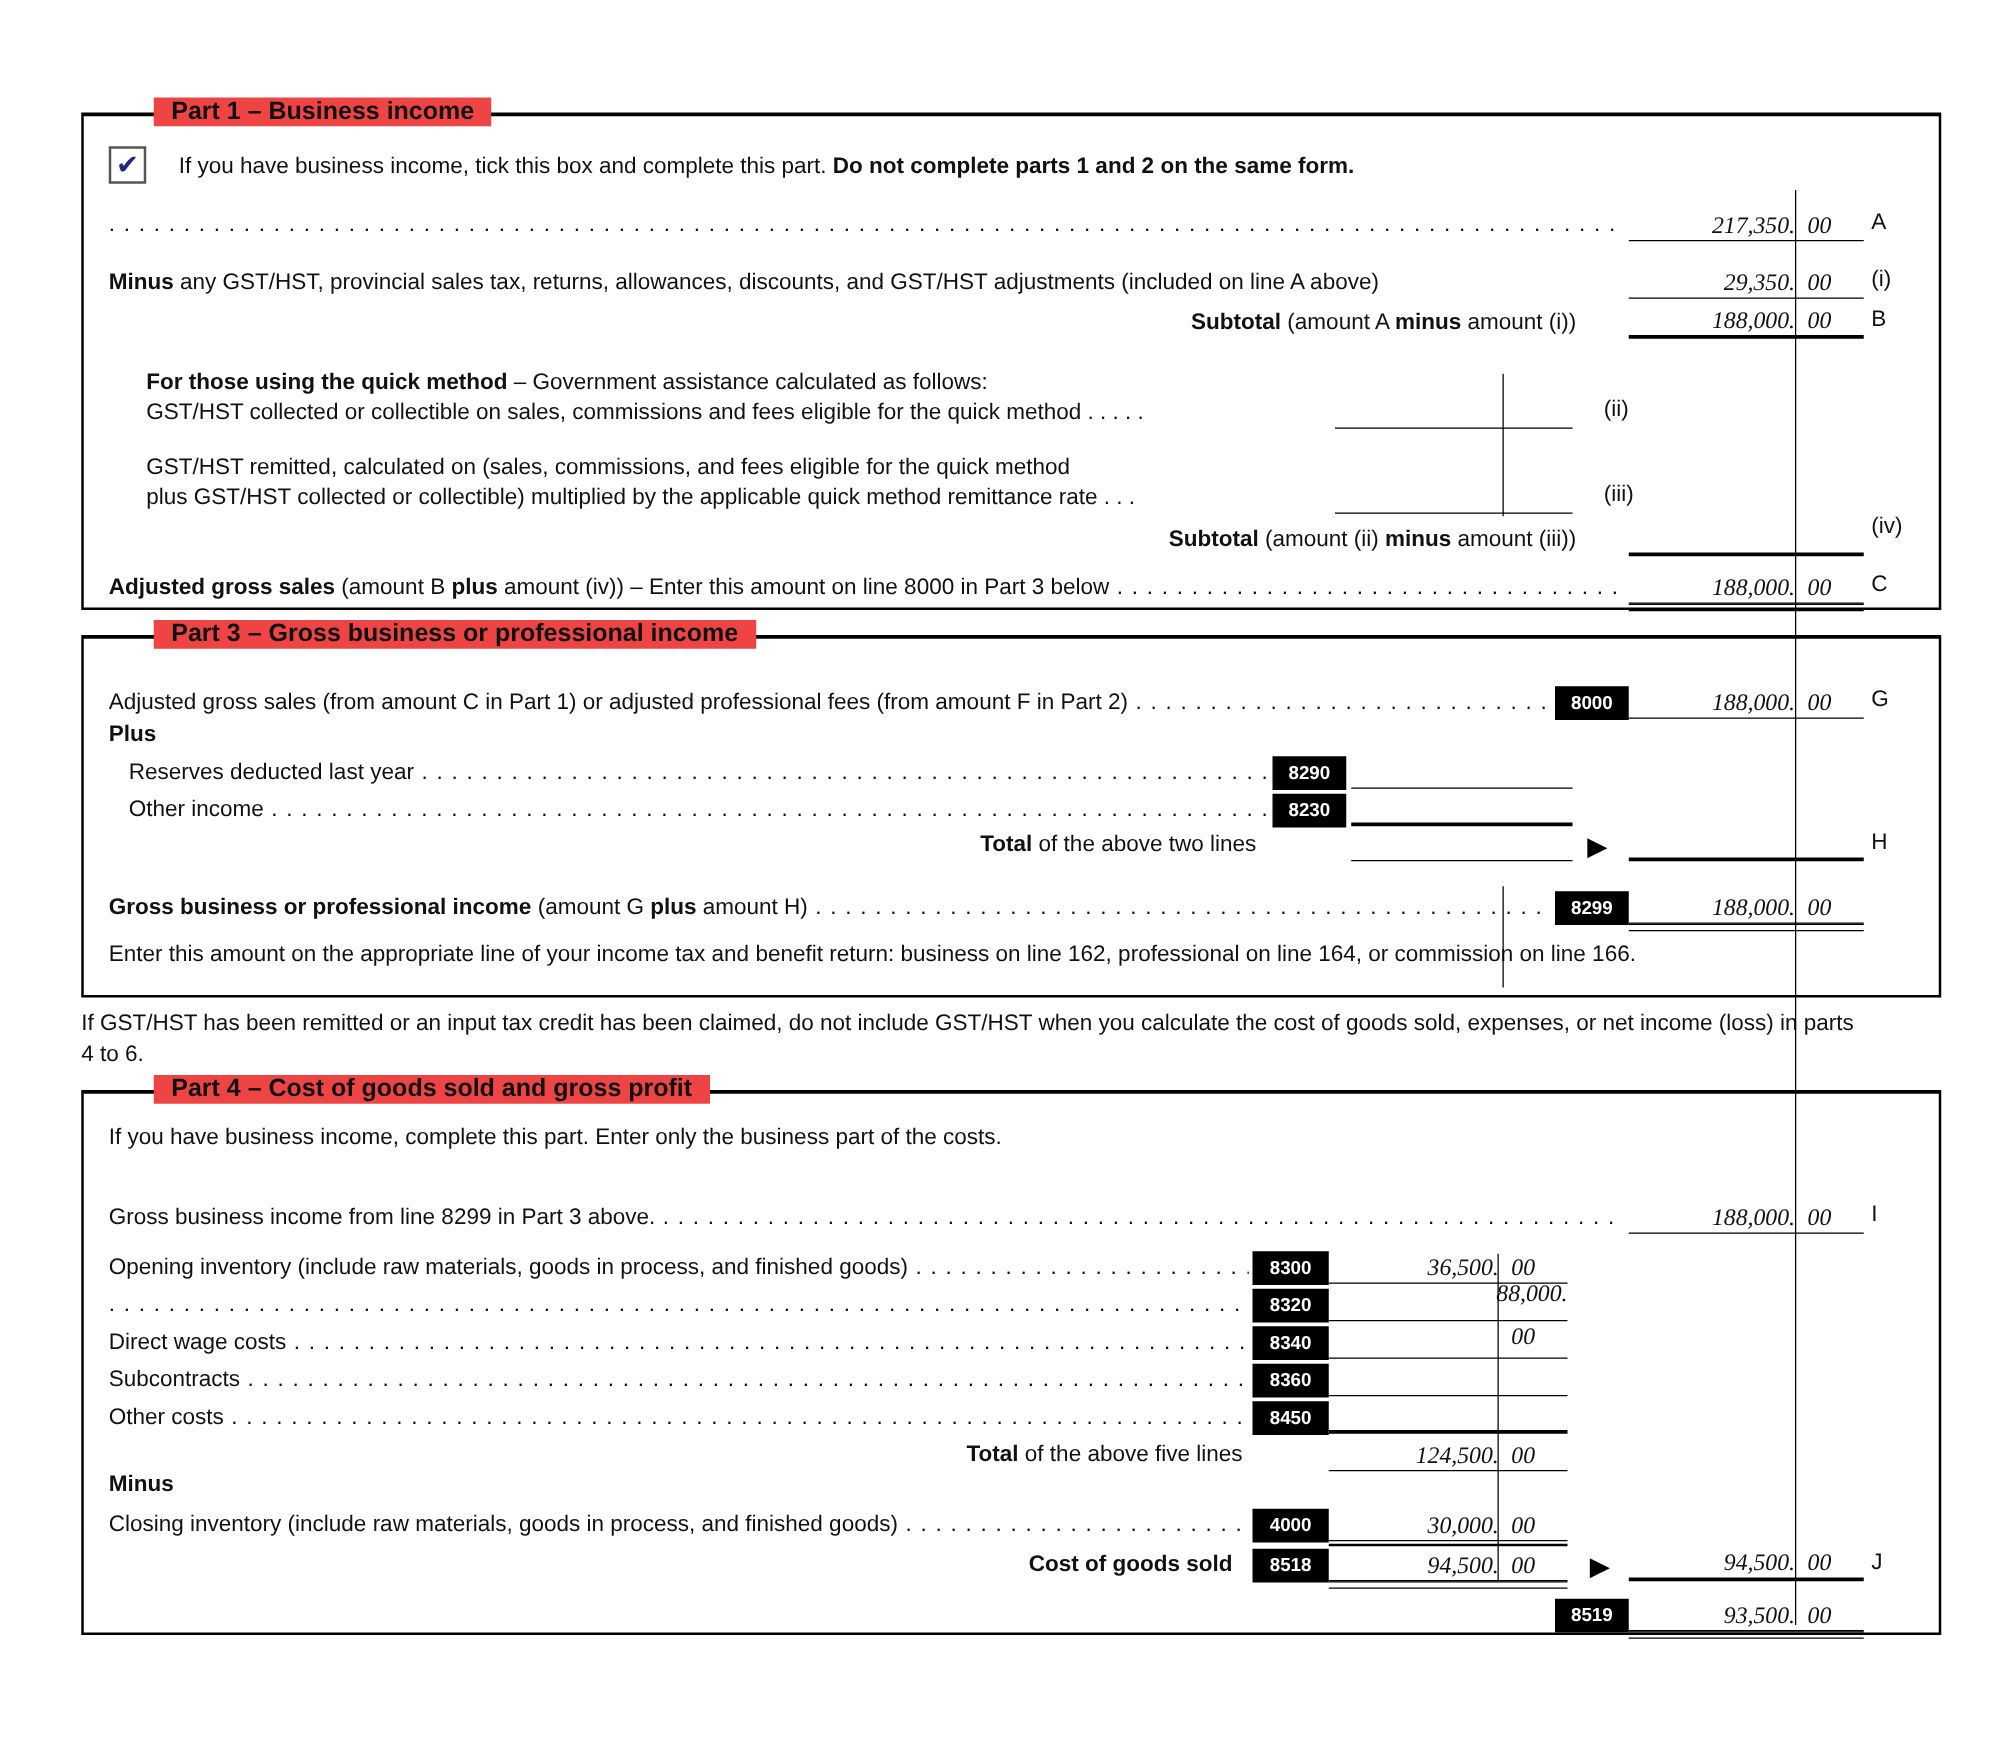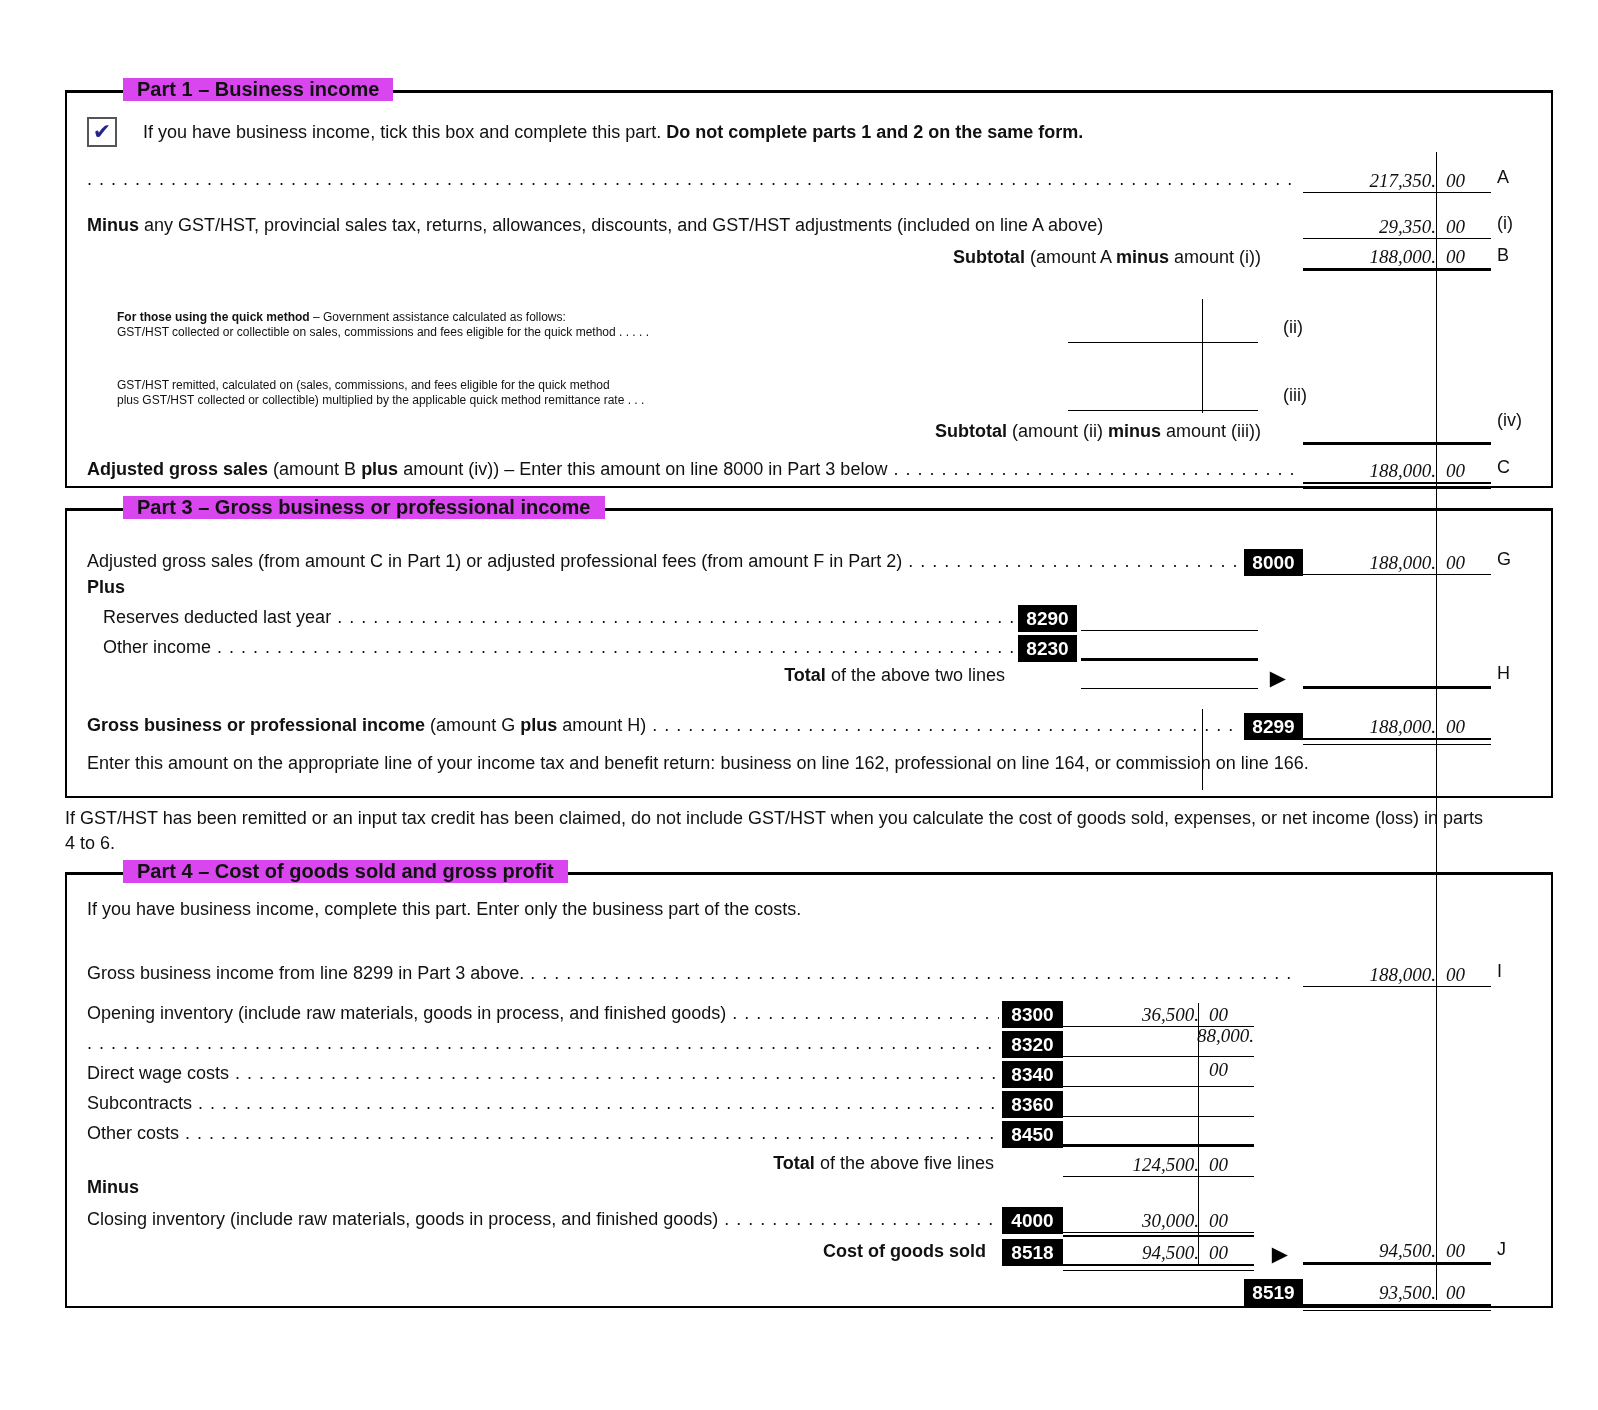--- a/index.html
+++ b/index.html
@@ -7,29 +7,29 @@
     position:relative;width:1598px;height:1410px;background:#fff;
     font-family:"Liberation Sans","DejaVu Sans",sans-serif;color:#111;
     overflow:hidden;
   }
   .part{
     position:absolute;left:65px;width:1488px;
     border:2px solid #000;border-top:3px solid #000;box-sizing:border-box;
     background:transparent;
   }
   .part-title{
-    position:absolute;top:-15px;left:56px;background:#d946ef;padding:0 14px;
+    position:absolute;top:-15px;left:56px;background:#ef4444;padding:0 14px;
     font-weight:bold;font-size:20px;white-space:nowrap;
   }
   .row{position:relative;width:100%;}
   .lbl{
     position:absolute;left:20px;right:256px;bottom:3px;font-size:18px;
     white-space:nowrap;overflow:hidden;
   }
-  .lbl2{position:absolute;left:50px;bottom:2px;font-size:12px;line-height:1.3;white-space:nowrap;}
+  .lbl2{position:absolute;left:50px;bottom:2px;font-size:18px;line-height:1.3;white-space:nowrap;}
   .lblR{position:absolute;right:290px;bottom:3px;font-size:18px;white-space:nowrap;}
   .dots{display:inline;}
   .dots::after{
     content:" . . . . . . . . . . . . . . . . . . . . . . . . . . . . . . . . . . . . . . . . . . . . . . . . . . . . . . . . . . . . . . . . . . . . . . . . . . . . . . . . . . . . . . . . . . . . . . . . . . . . . . . . . . . . . . . . . . . . . . . . . . . .";
     font-size:18px;letter-spacing:1px;
   }
   .fld{
     position:absolute;bottom:0;height:32px;border-bottom:1px solid #000;
     display:flex;align-items:flex-end;box-sizing:border-box;
     font-family:"Liberation Serif","DejaVu Serif",serif;font-style:italic;font-size:19px;
@@ -40,21 +40,21 @@
   .fld.thick{border-bottom:3px solid #000;}
   .fld.dbl::after{
     content:"";position:absolute;left:0;right:0;bottom:-7px;height:4px;
     border-top:1px solid #000;border-bottom:1px solid #000;
   }
   .fld.dbl2::after{
     content:"";position:absolute;left:0;right:0;bottom:-5px;border-top:2px solid #000;
   }
   .code{
     position:absolute;bottom:-1px;height:27px;background:#000;color:#fff;
-    font-weight:bold;font-size:19px;display:flex;align-items:center;justify-content:center;
+    font-weight:bold;font-size:15px;display:flex;align-items:center;justify-content:center;
   }
   .ltr{position:absolute;right:8px;width:46px;bottom:5px;font-size:18px;text-align:left;}
   .arw{position:absolute;bottom:1px;font-size:21px;line-height:1;color:#000;}
   .vline{position:absolute;width:1px;background:#000;}
   .cbx{
     position:absolute;left:20px;bottom:2px;width:30px;height:30px;border:2px solid #555;
     box-sizing:border-box;text-align:center;line-height:25px;font-size:22px;color:#23238e;
     font-weight:bold;
   }
   .cbx-lbl{position:absolute;left:76px;bottom:6px;font-size:18px;white-space:nowrap;}

